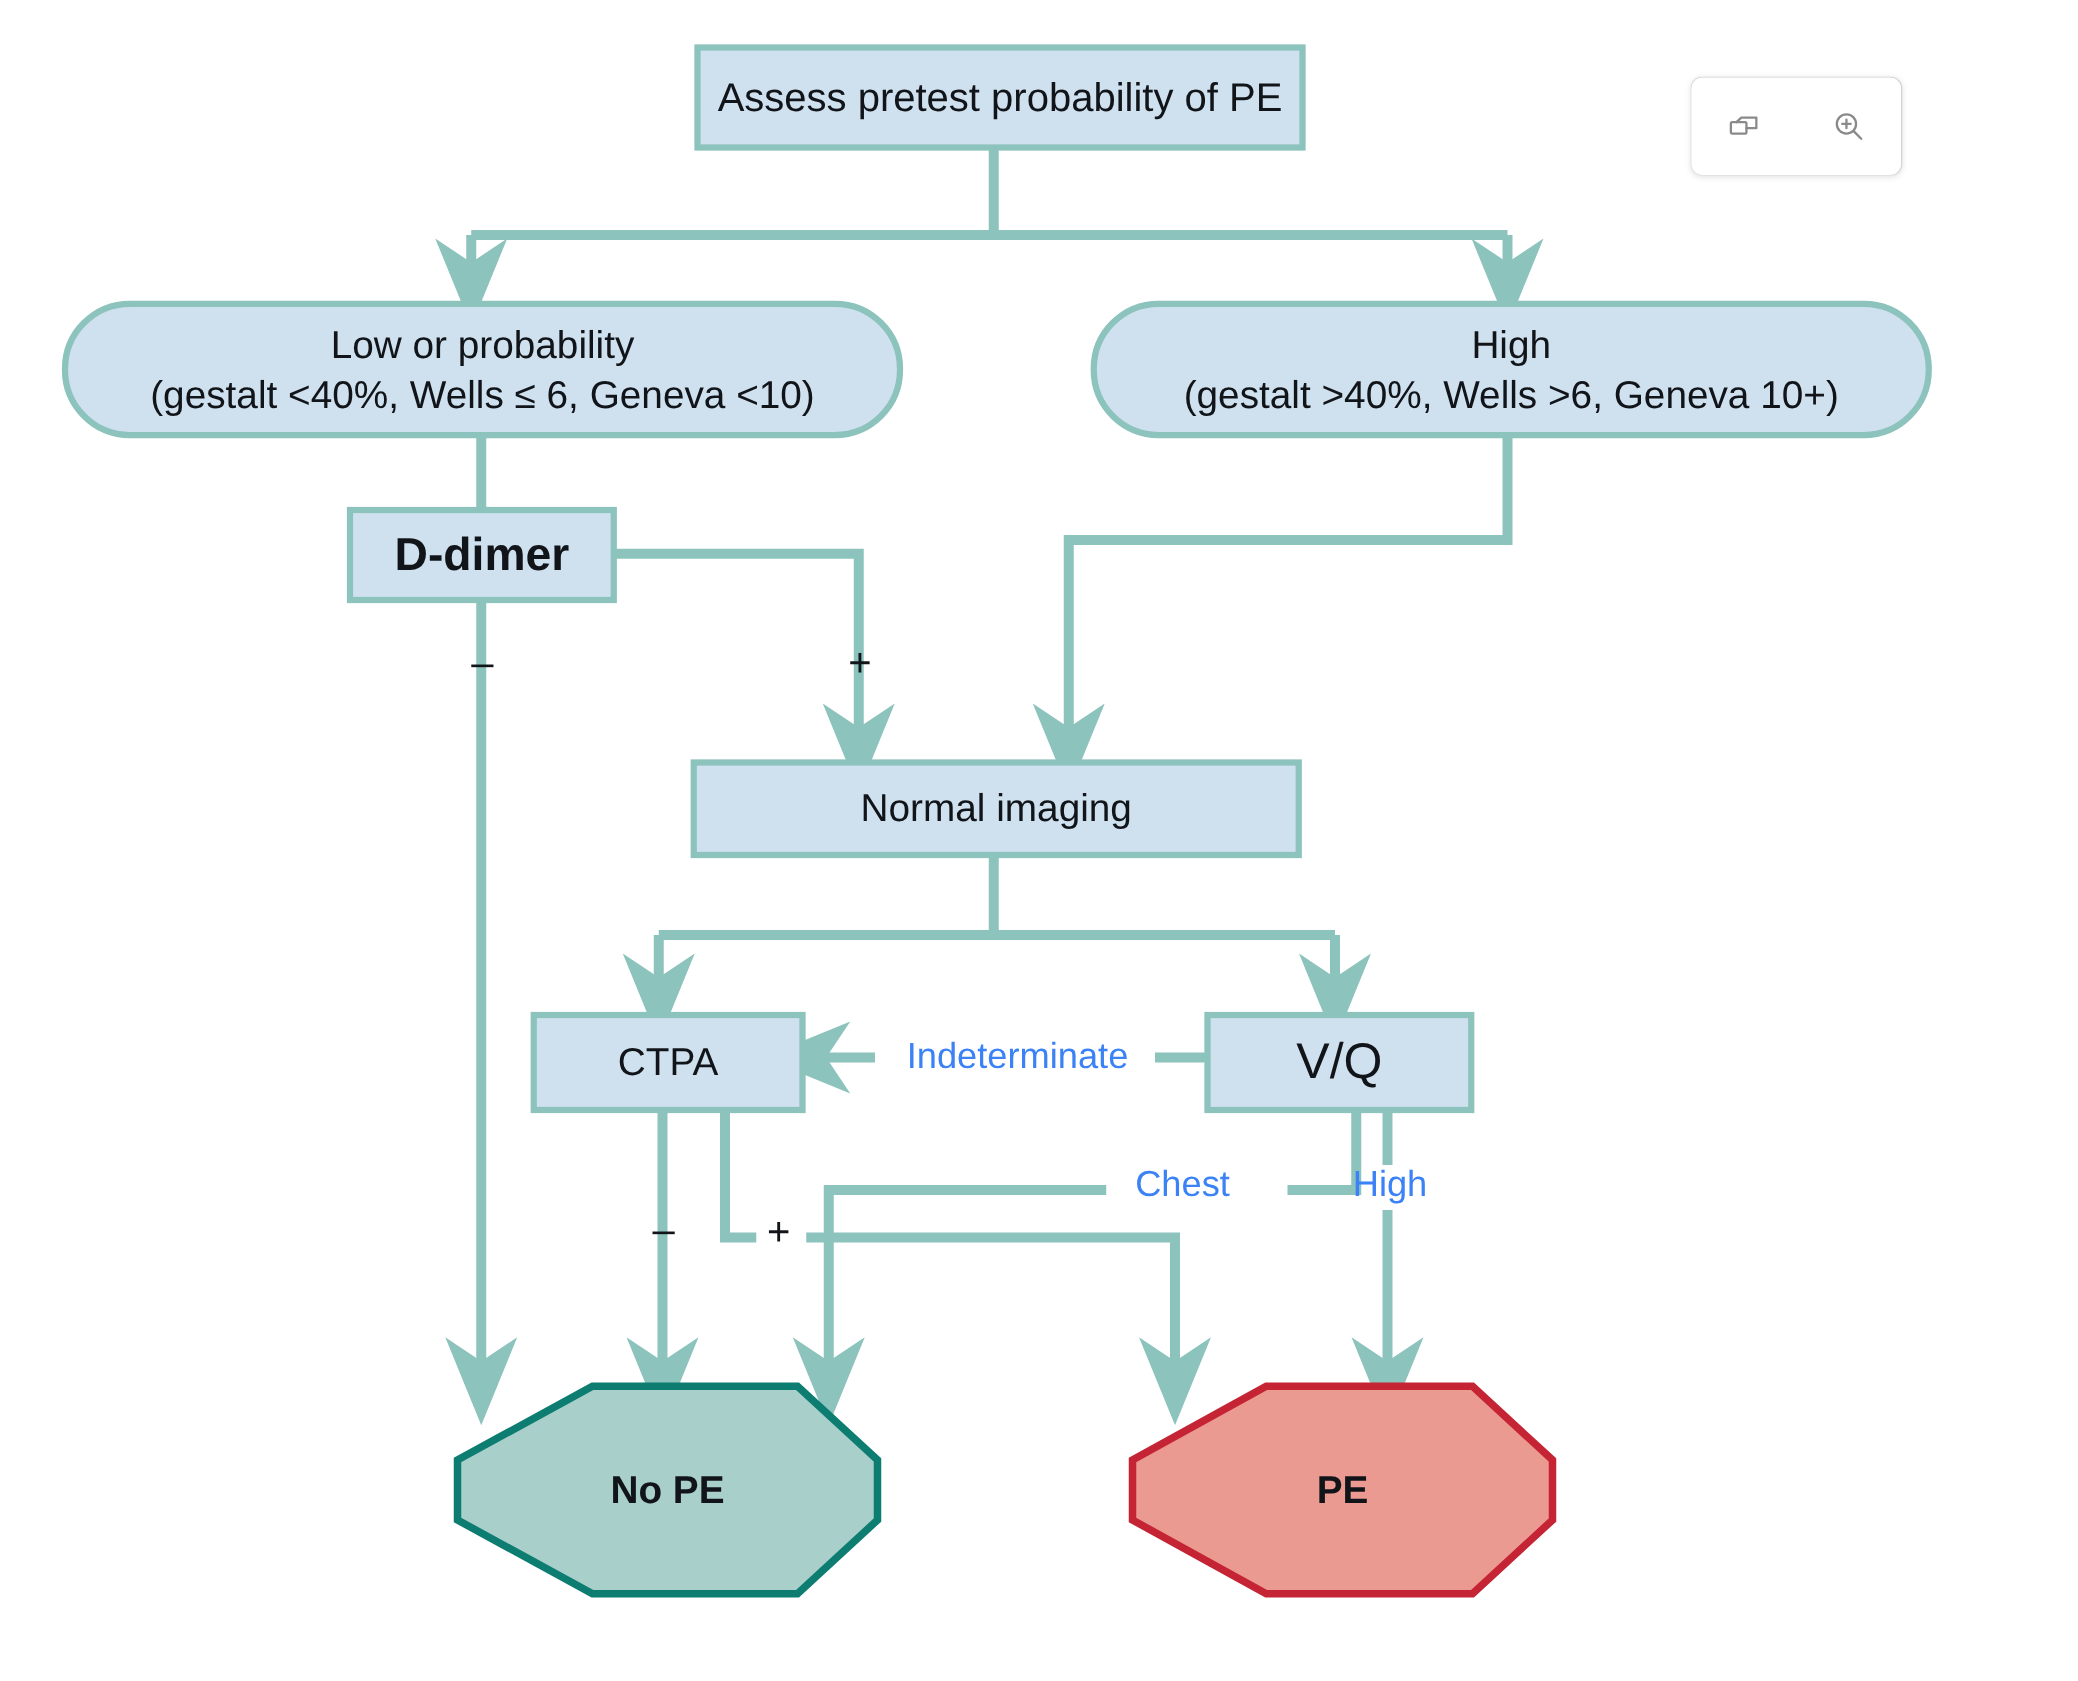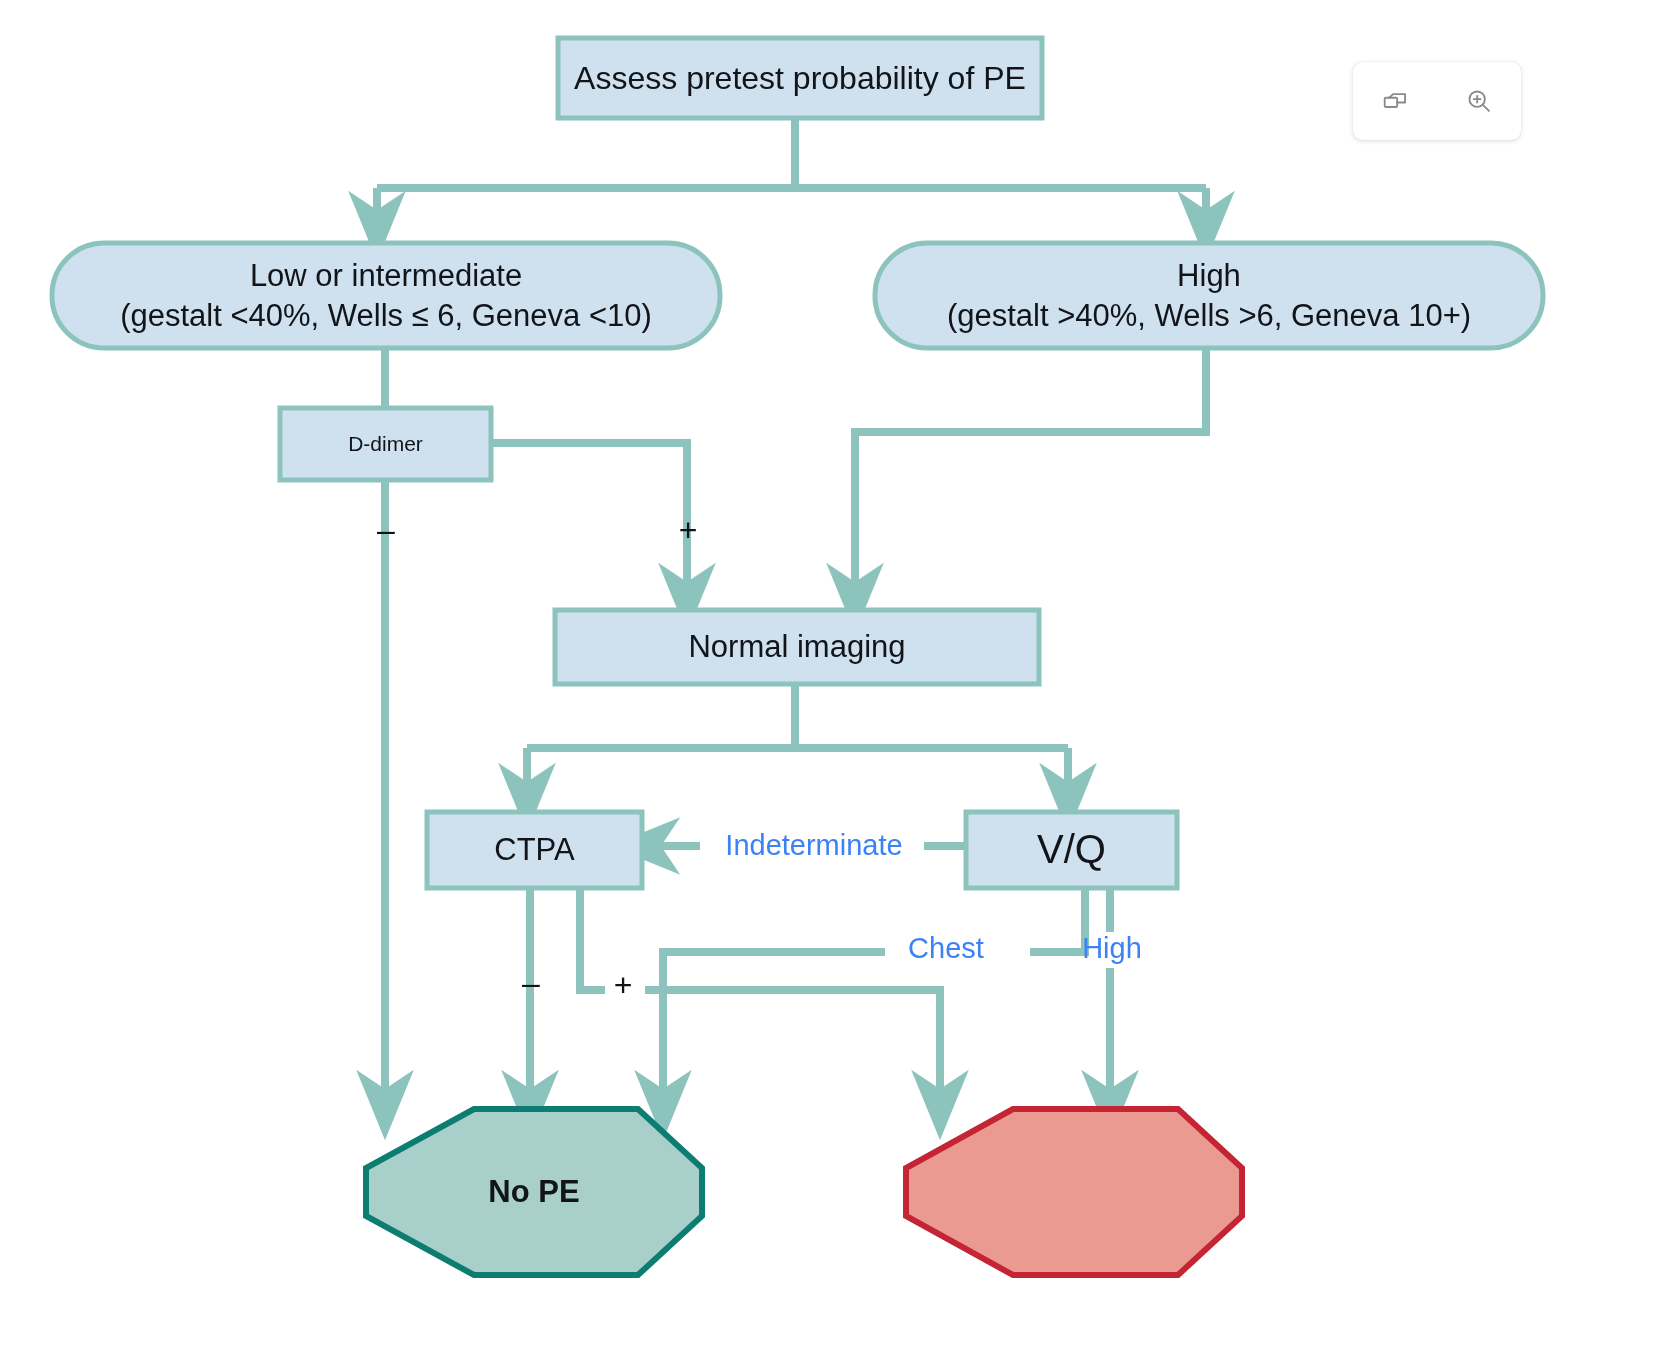--- a/index.html
+++ b/index.html
@@ -149,39 +149,40 @@
     <rect x="966" y="812" width="211" height="76" fill="#cfe0ef" stroke="#8cc3bd" stroke-width="5"></rect>
 
     <polygon points="474,1109 638,1109 702,1168 702,1216 638,1275 474,1275 366,1216 366,1168" fill="#a8cfca" stroke="#0d7d72" stroke-width="6" stroke-linejoin="miter"></polygon>
 
     <polygon points="1013,1109 1178,1109 1242,1168 1242,1216 1178,1275 1013,1275 906,1216 906,1168" fill="#eb9a91" stroke="#c42434" stroke-width="6" stroke-linejoin="miter"></polygon>
   </svg>
 
   <div class="node-text" style="left:558px; top:38px; width:484px; height:80px; font-size:32px;">Assess pretest probability of PE</div>
 
   <div class="node-text" style="left:52px; top:243px; width:668px; height:105px; font-size:31px; flex-direction:column;">
-    <span>Low or intermediate</span>
+    <span>Low or probability</span>
     <span>(gestalt &lt;40%, Wells ≤ 6, Geneva &lt;10)</span>
   </div>
 
   <div class="node-text" style="left:875px; top:243px; width:668px; height:105px; font-size:31px; flex-direction:column;">
     <span>High</span>
     <span>(gestalt &gt;40%, Wells &gt;6, Geneva 10+)</span>
   </div>
 
-  <div class="node-text" style="left:280px; top:408px; width:211px; height:72px; font-size:21px;">D-dimer</div>
+  <div class="node-text" style="left:280px; top:408px; width:211px; height:72px; font-size:37px;font-weight:bold;">D-dimer</div>
 
   <div class="node-text" style="left:555px; top:610px; width:484px; height:74px; font-size:31px;">Normal imaging</div>
 
   <div class="node-text" style="left:427px; top:812px; width:215px; height:76px; font-size:31px;">CTPA</div>
 
   <div class="node-text" style="left:966px; top:812px; width:211px; height:76px; font-size:40px;">V/Q</div>
 
   <div class="node-text" style="left:366px; top:1109px; width:336px; height:166px; font-size:31px; font-weight:bold;">No PE</div>
 
+  <div class="node-text" style="left:906px; top:1109px; width:336px; height:166px; font-size:31px; font-weight:bold;">PE</div>
 
   <div class="sign-label" style="left:368px; top:512px; width:36px;">–</div>
 
   <div class="sign-label" style="left:670px; top:512px; width:36px;">+</div>
 
   <div class="edge-label" style="left:716px; top:829px; width:196px;">Indeterminate</div>
 
   <div class="sign-label" style="left:513px; top:965px; width:36px;">–</div>
 
   <div class="sign-label" style="left:605px; top:967px; width:36px;">+</div>

